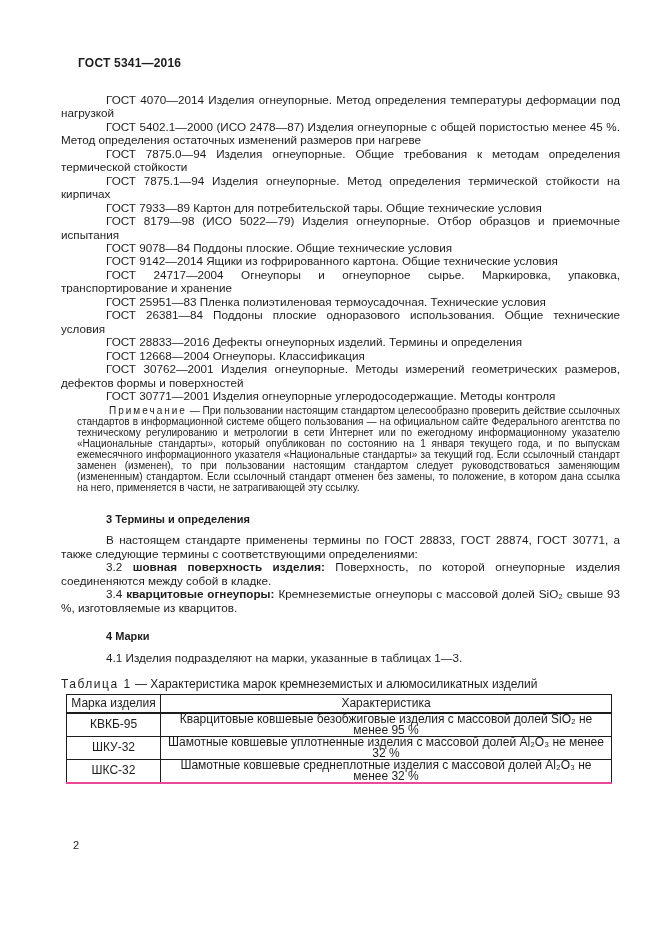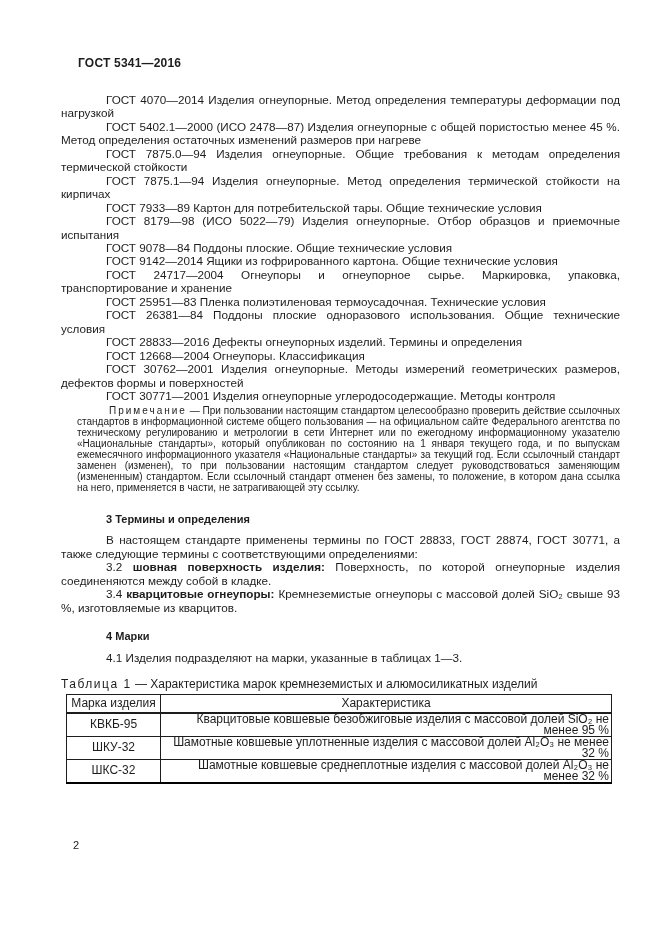--- a/index.html
+++ b/index.html
@@ -71,24 +71,24 @@
     height: 17px;
     text-align: center;
     padding: 0 2px;
   }
   table.t1 td {
     border: 1px solid #1d1d1d;
     height: 19px;
     padding: 0 2px;
     vertical-align: middle;
   }
-  table.t1 tr:last-child td { border-bottom: 2px solid #000000; }
+  table.t1 tr:last-child td { border-bottom: 2px solid #ec4899; }
   table.t1 .col-mark { width: 94px; }
   td.mark { text-align: center; }
-  td.char { padding-left: 8px; text-align: right; }
+  td.char { padding-left: 8px; text-align: center; }
   .page-number {
     position: absolute;
     left: 73px;
     top: 839px;
     font-size: 11px;
   }
 </style>
 </head>
 <body>
 

